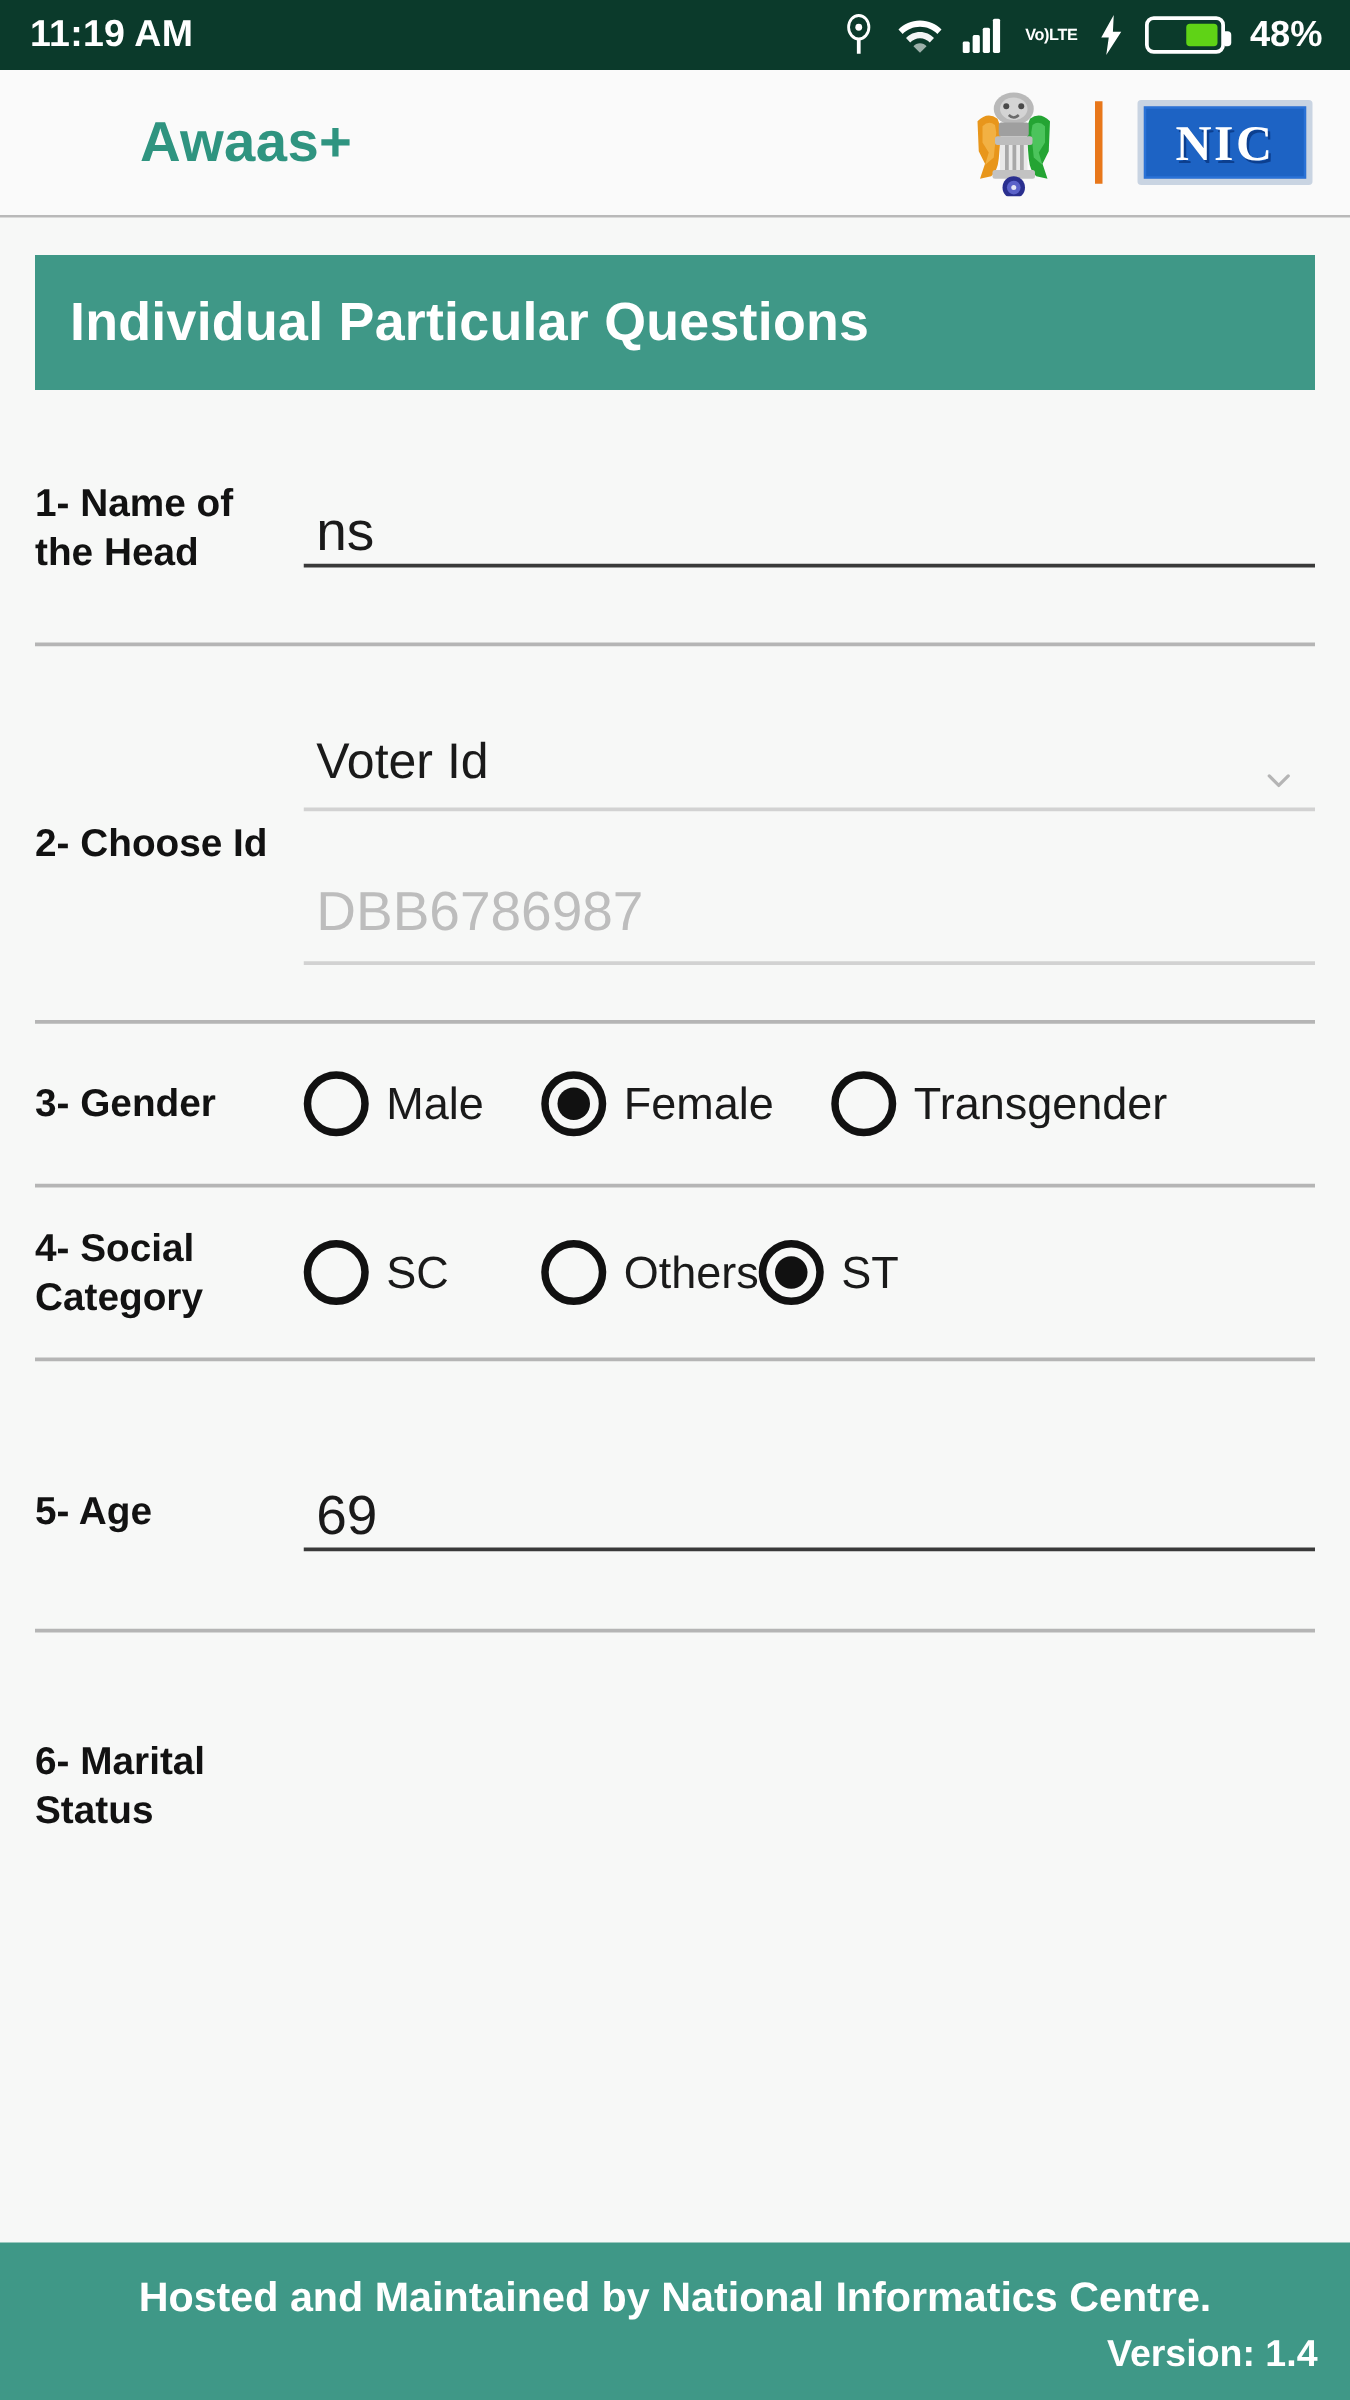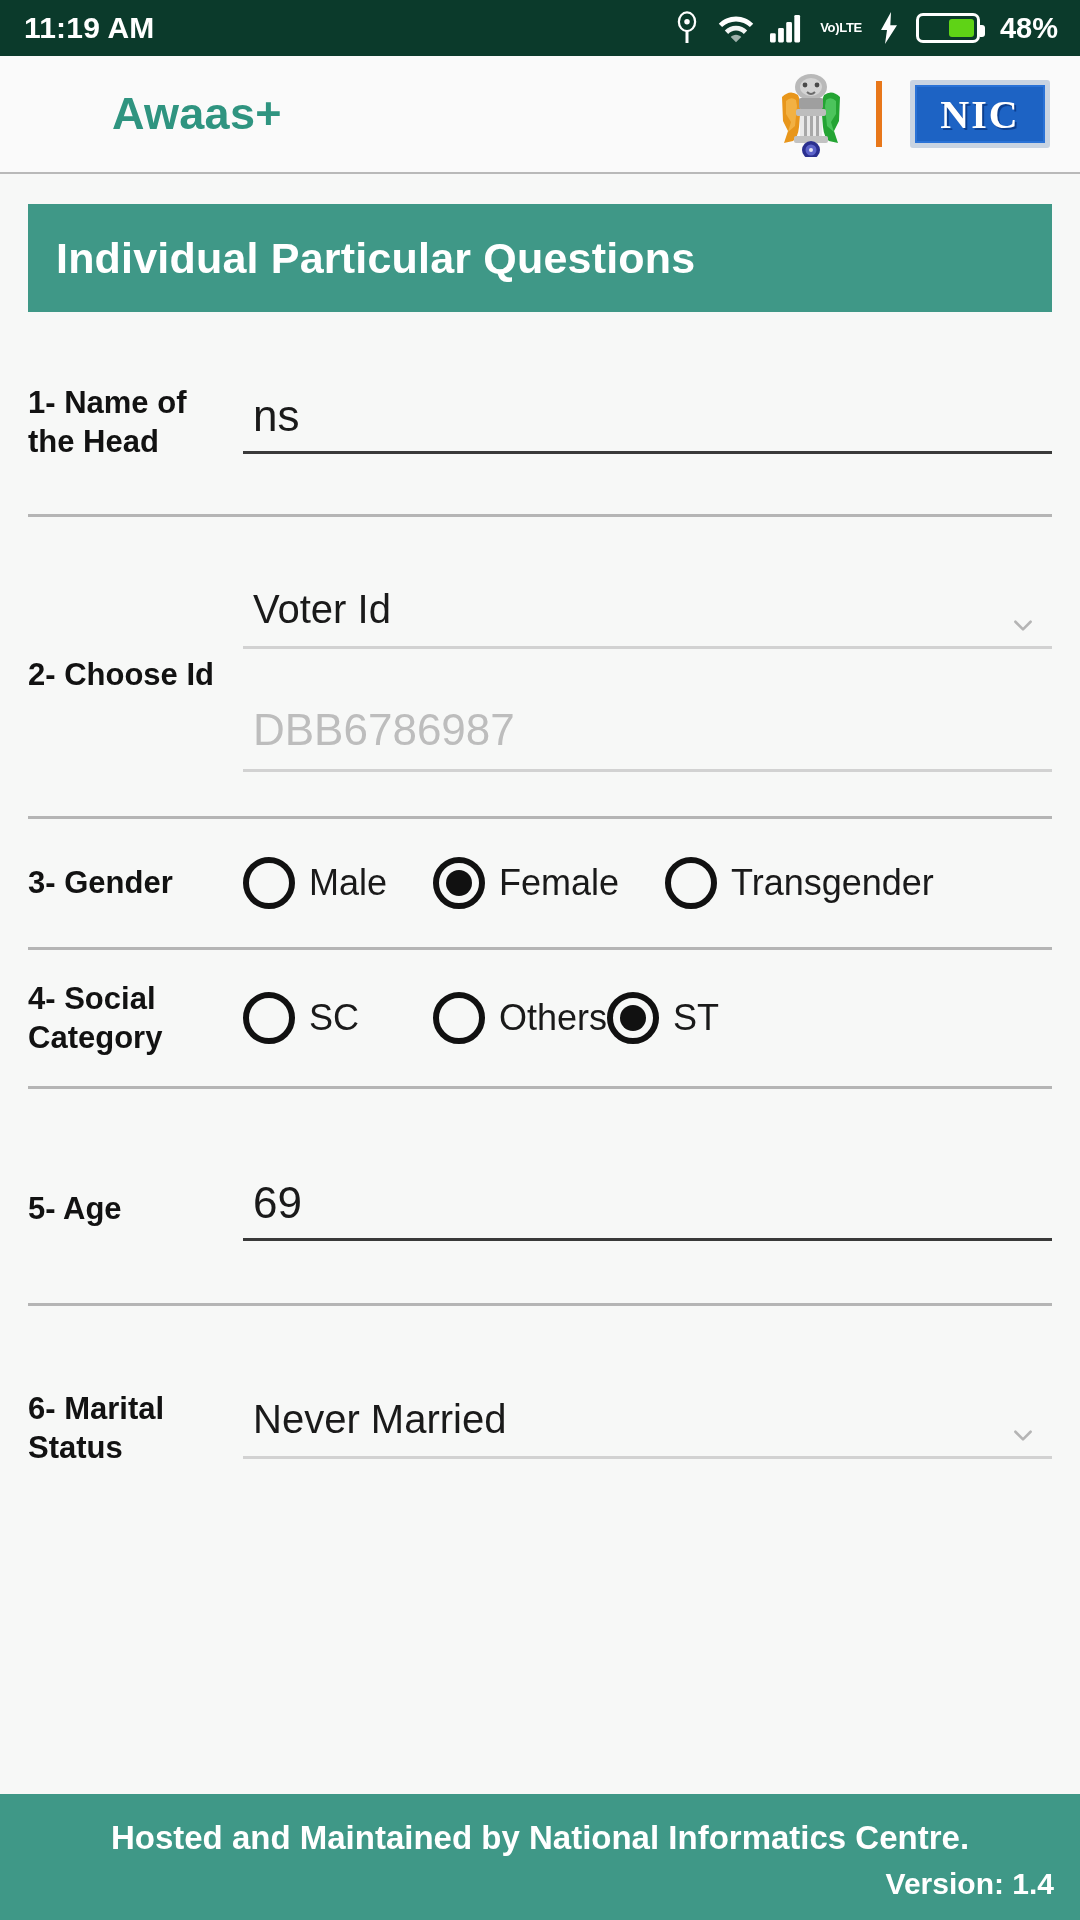--- a/index.html
+++ b/index.html
@@ -66,21 +66,21 @@
   .section-banner h1 { color:#fff; font-size:43px; font-weight:700; letter-spacing:.2px; }
 
   .q-row { display:flex; align-items:center; padding:0 28px; }
   .q-label {
     width:215px; flex:0 0 215px; font-size:31px; font-weight:700; color:#121212;
     line-height:1.27; padding-right:8px;
   }
   .q-field { flex:1 1 auto; position:relative; }
 
   .underline-input {
-    border-bottom:3px solid #3a3a3a; padding:0 6px 10px 10px;
+    border-bottom:3px solid #3a3a3a; padding:0 6px 0 10px;
     font-size:44px; color:#1a1a1a; min-height:64px; display:flex; align-items:flex-end;
   }
   .dropdown {
     border-bottom:3px solid #d2d2d2; padding:0 56px 14px 10px;
     font-size:40px; color:#1a1a1a; min-height:62px; display:flex; align-items:flex-end;
     position:relative;
   }
   .chev {
     position:absolute; right:16px; bottom:18px; width:26px; height:26px;
   }
@@ -275,30 +275,20 @@
       <div class="q-label">5- Age</div>
       <div class="q-field">
         <div class="underline-input">69</div>
       </div>
     </div>
 
     <div class="hr" style="margin-top:46px;"></div>
 
     <div class="q-row" style="margin-top:74px; min-height:96px;">
       <div class="q-label">6- Marital Status</div>
-      <div class="q-field">
-        <div class="dropdown">
-          <span>Never Married</span>
-          <span class="chev">
-            <svg width="26" height="26" viewBox="0 0 24 24" fill="none" stroke="#b5b5b5" stroke-width="2.4" stroke-linecap="round" stroke-linejoin="round">
-              <polyline points="5,9 12,16 19,9"></polyline>
-            </svg>
-          </span>
-        </div>
-      </div>
     </div>
 
   </div>
 
   <div class="footer">
     <div class="footer-main">Hosted and Maintained by National Informatics Centre.</div>
     <div class="footer-ver">Version: 1.4</div>
   </div>
 
 </div>

